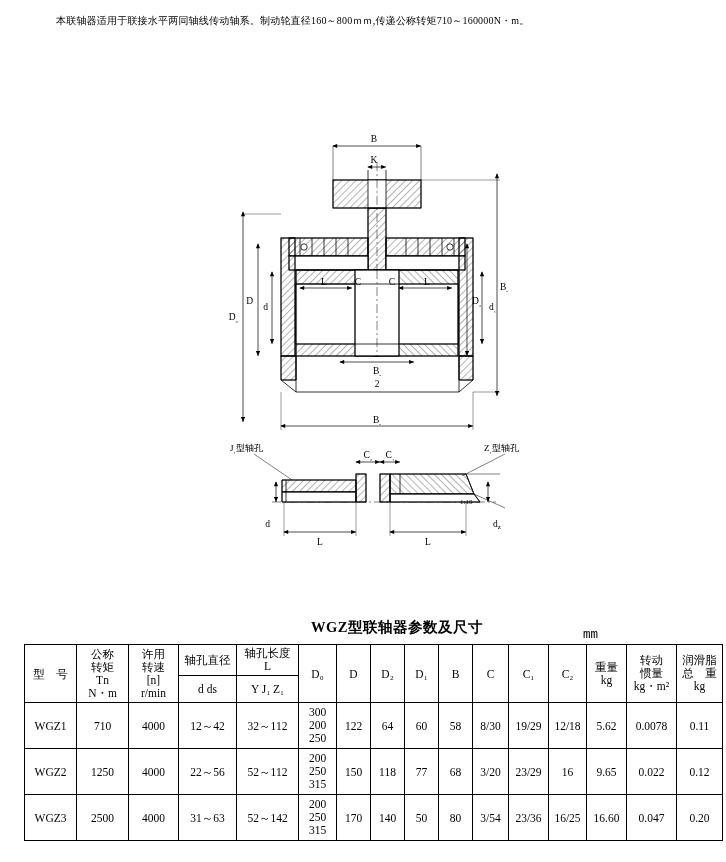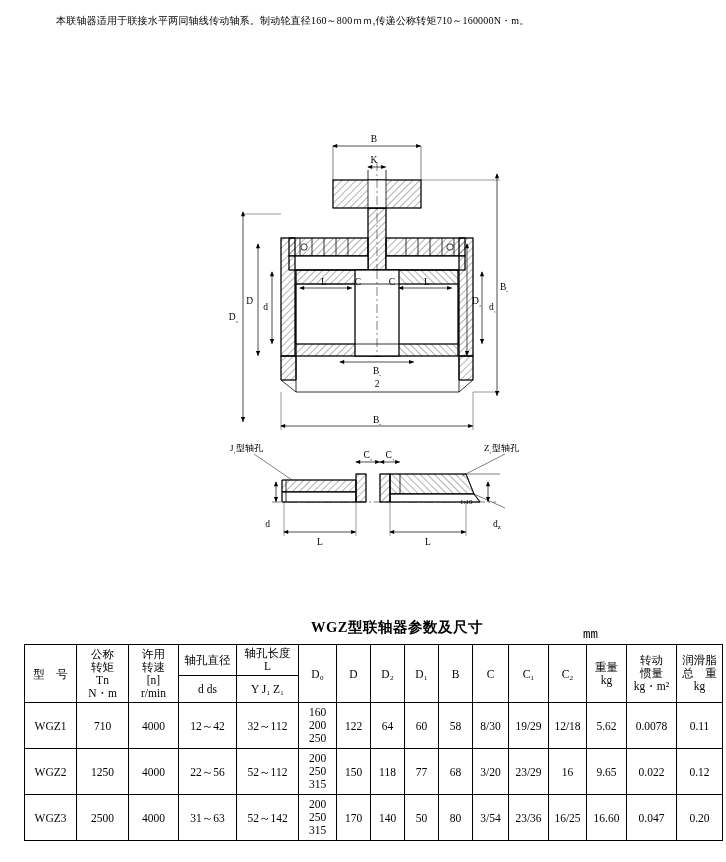--- a/index.html
+++ b/index.html
@@ -368,21 +368,21 @@
   </thead>
   <tbody>
     <tr class="row-h">
       <td>WGZ1</td>
       <td>710</td>
       <td>4000</td>
       <td class="nowrap">12～42</td>
       <td class="nowrap">32～112</td>
       <td>
         <div class="stack">
-          <div>160</div>
+          <div>300</div>
           <div>200</div>
           <div>250</div>
         </div>
       </td>
       <td>122</td>
       <td>64</td>
       <td>60</td>
       <td>58</td>
       <td>8/30</td>
       <td>19/29</td>

